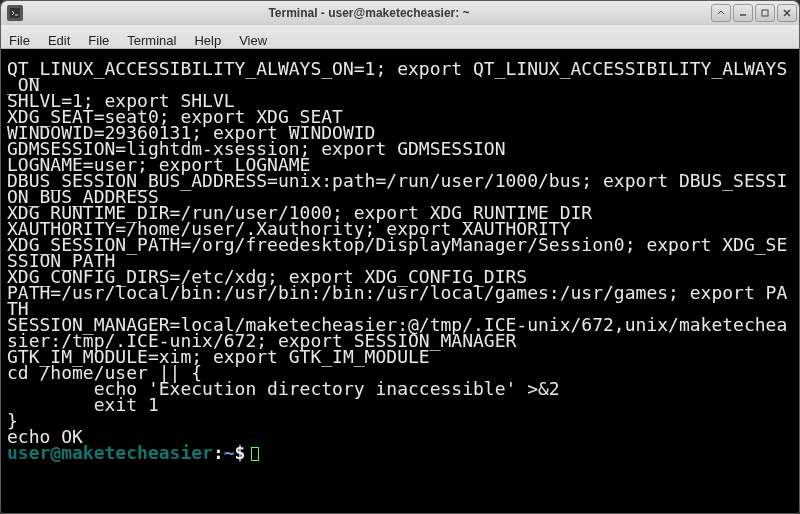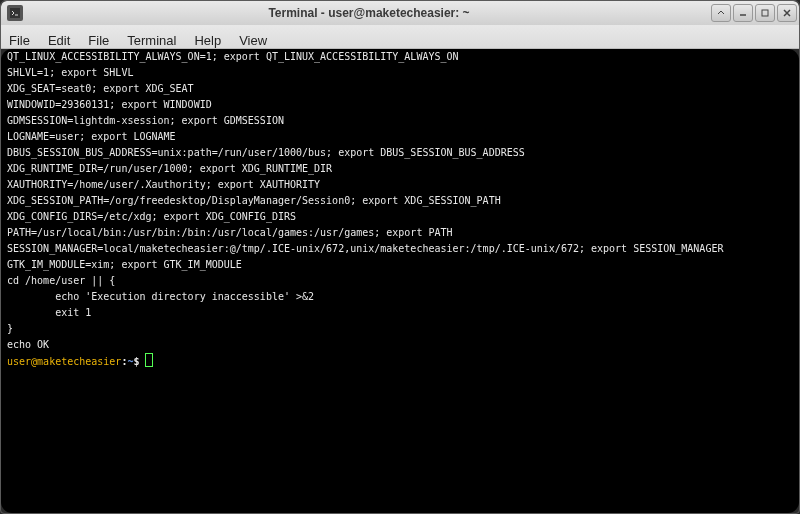--- a/index.html
+++ b/index.html
@@ -37,26 +37,25 @@
 }
 .menubar {
   height:24px;background:linear-gradient(to bottom,#e8e8e8,#dcdcdc);
   display:flex;align-items:flex-end;padding:0 8px;
   font-size:13px;color:#222;border-bottom:1px solid #bbb;
 }
 .menubar span { margin-right:18px; cursor:default; }
 .terminal {
   flex:1;background:#000;color:#e8e8e8;
   font-family:"DejaVu Sans Mono","Liberation Mono",monospace;
-  font-size:10px;line-height:16px;
-  padding:0 6px;white-space:pre-wrap;word-break:break-all;
+  font-size:18px;line-height:16px;
+  padding:12px 6px;white-space:pre-wrap;word-break:break-all;
   overflow:hidden;
-  border-radius:11px;
 }
-.prompt-user{color:#eab308;font-weight:normal}
+.prompt-user{color:#0f766e;font-weight:bold}
 .prompt-colon{color:#e8e8e8;font-weight:bold}
 .prompt-path{color:#6d9ae6;font-weight:bold}
 .prompt-dollar{color:#e8e8e8;font-weight:bold}
 .cursor{
   display:inline-block;width:8px;height:14px;
   border:1.5px solid #55ff55;margin-left:6px;vertical-align:-2px;
 }
 </style>
 </head>
 <body>

